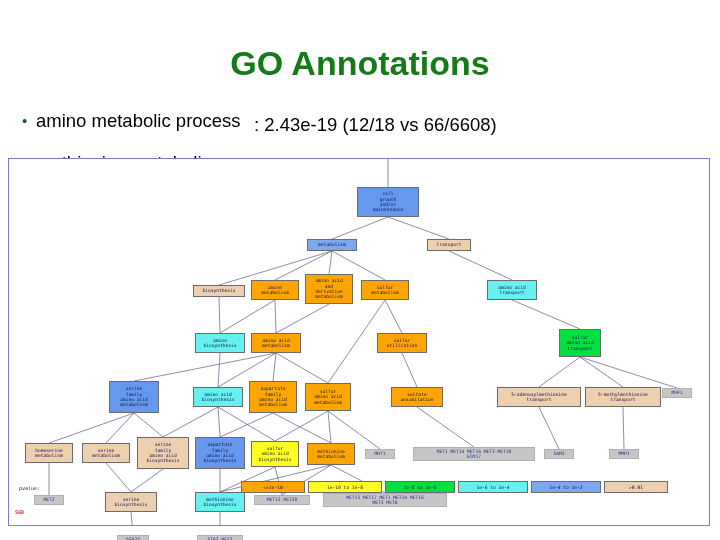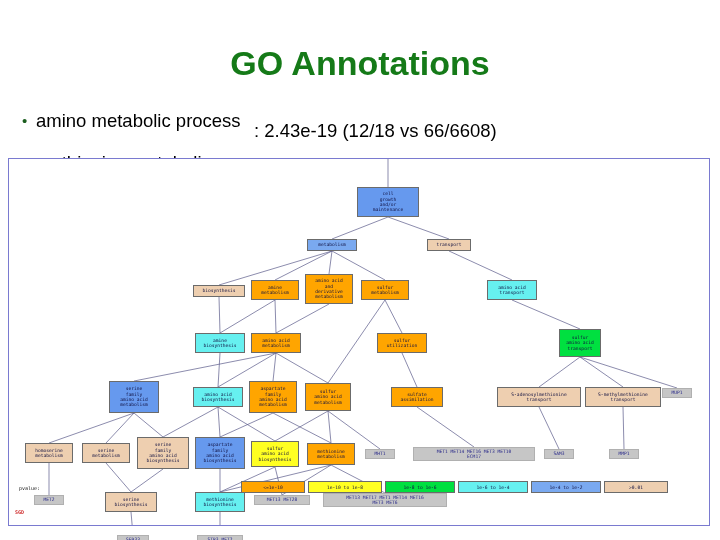--- a/index.html
+++ b/index.html
@@ -17,21 +17,21 @@
     font-family:"Liberation Sans",sans-serif;
   }
 
   
   .bullet{
     position:absolute;left:22px;width:690px;height:26px;
     font-size:18.5px;color:#000;white-space:nowrap;
   }
   .bullet .dot{display:inline-block;width:14px;color:#1c5e1f;font-size:15px;vertical-align:1px;}
   .bullet .btxt{display:inline-block;}
-  .bullet .bval{position:absolute;left:232px;top:10px;}
+  .bullet .bval{position:absolute;left:232px;top:4px;}
   #bullet0{top:110px;}
   #bullet1{top:152px;}
 
   
   #panel{
     position:absolute;left:8px;top:158px;width:702px;height:368px;
     border:1px solid #7a7ad0;background:#ffffff;box-sizing:border-box;
   }
   #canvas{position:absolute;left:0;top:0;width:700px;height:366px;}
   #edges{position:absolute;left:0;top:0;width:700px;height:366px;}

